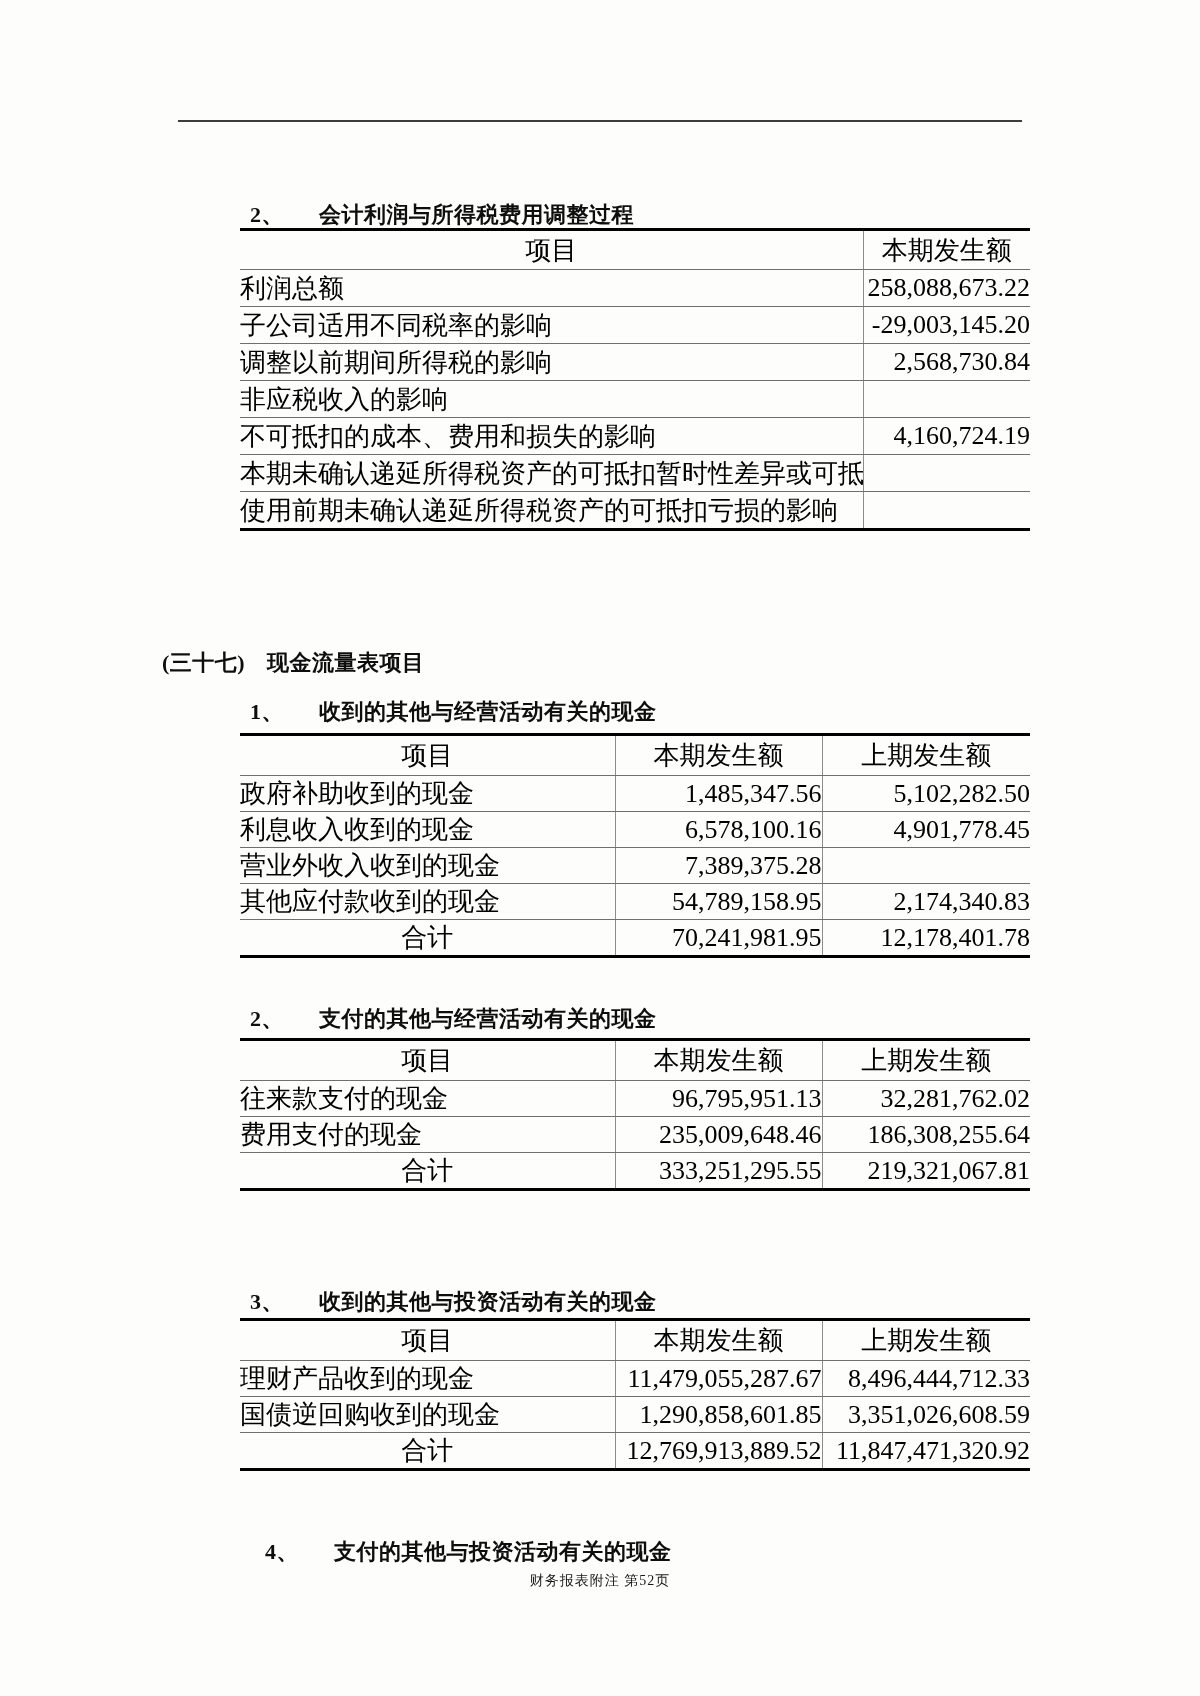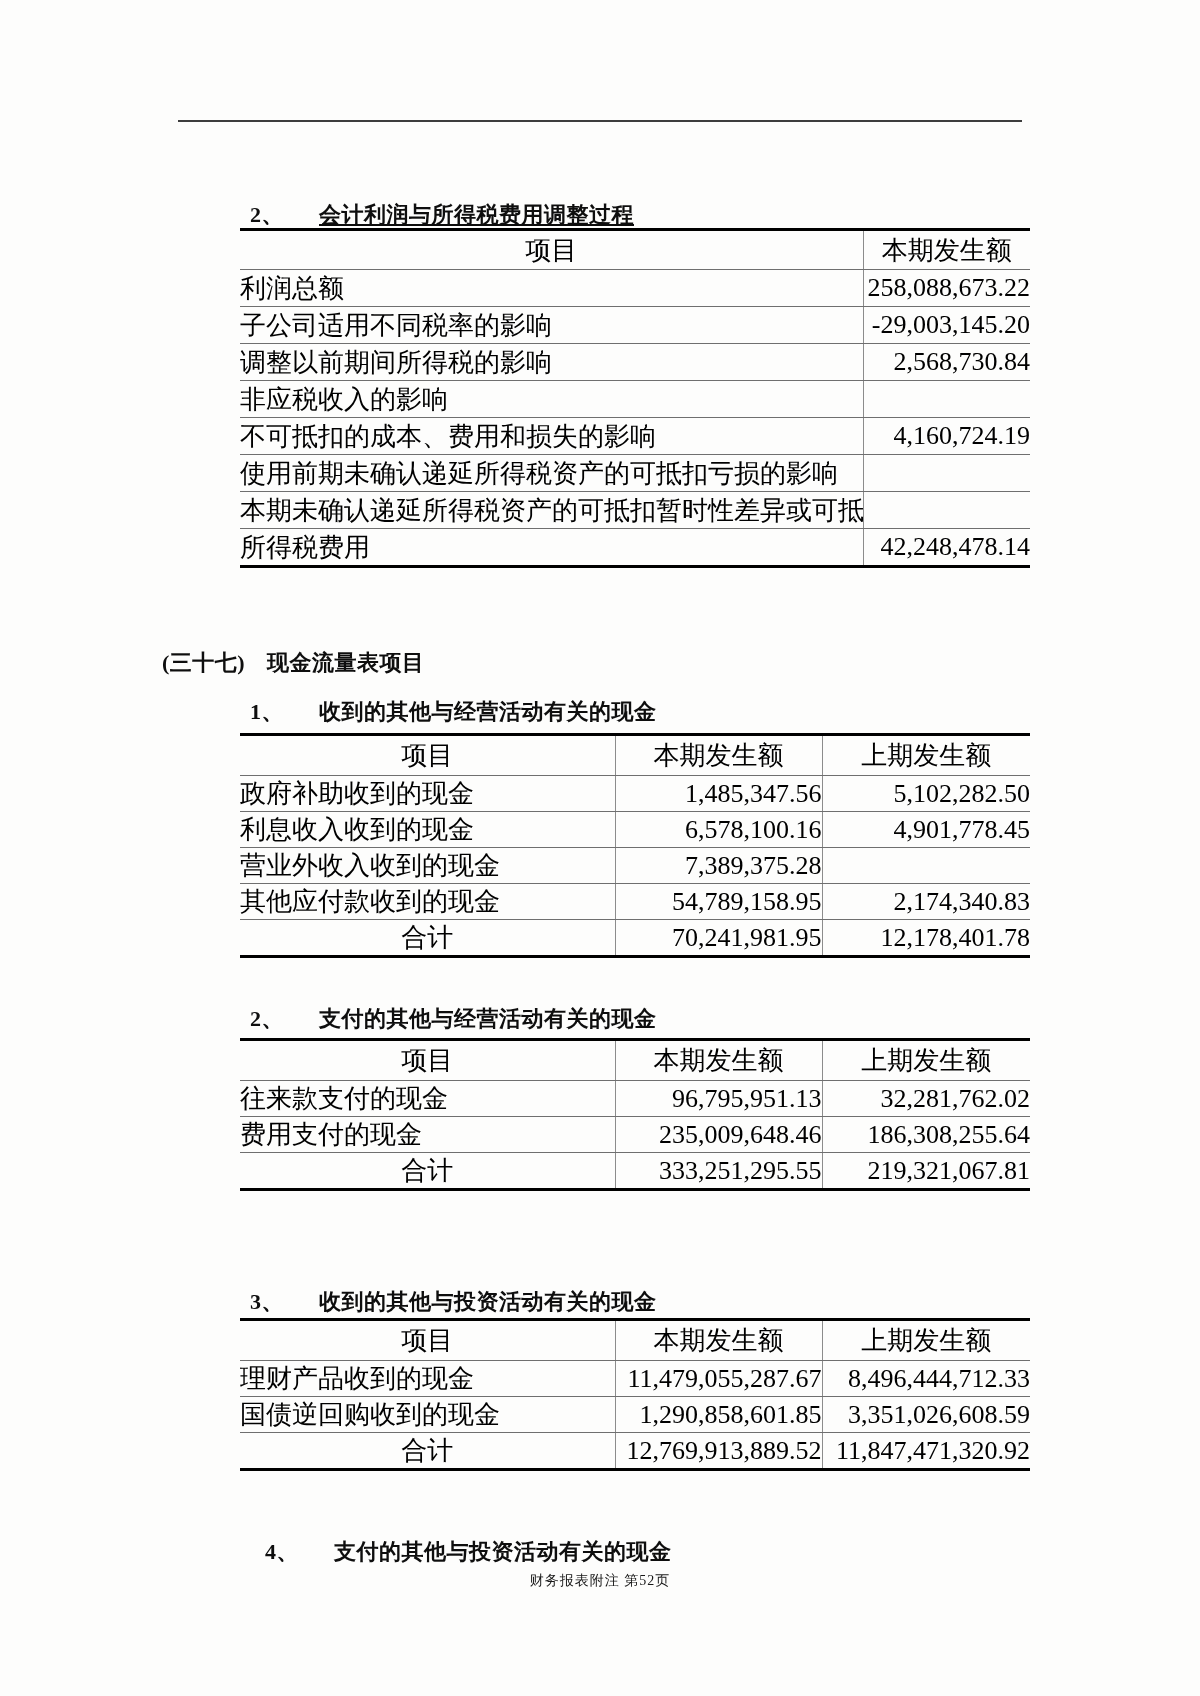--- a/index.html
+++ b/index.html
@@ -41,21 +41,21 @@
   .ctr{text-align:center;padding-left:0;}
   #tblA{top:228px;}
   #tblA td{height:36px;}
   #tblA .hdr th{height:38px;}
   #tbl1{top:733px;}
   #tbl1 td{height:33px;}
   #tbl2{top:1038px;}
   #tbl2 td{height:33px;}
   #tbl3{top:1318px;}
   #tbl3 td{height:34px;}
-  #hA{left:250px;top:200px;text-decoration:underline;}
+  #hA{left:250px;top:200px;}
   #h37{left:162px;top:648px;}
   #h1{left:250px;top:697px;}
   #h2{left:250px;top:1004px;}
   #h3{left:250px;top:1287px;}
   #h4{left:265px;top:1521px;margin-top:16px;}
   .footer{
     position:absolute;left:0;top:1572px;width:100%;
     text-align:center;font-size:14px;color:#181818;letter-spacing:1px;
   }
 </style>
@@ -94,30 +94,26 @@
     </tr>
     <tr>
       <td class="lbl">非应税收入的影响</td>
       <td class="val"></td>
     </tr>
     <tr>
       <td class="lbl">不可抵扣的成本、费用和损失的影响</td>
       <td class="val">4,160,724.19</td>
     </tr>
     <tr>
+      <td class="lbl">本期未确认递延所得税资产的可抵扣暂时性差异或可抵扣亏损的影响</td>
+      <td class="val"></td>
+    </tr>
+    <tr>
       <td class="lbl">使用前期未确认递延所得税资产的可抵扣亏损的影响</td>
       <td class="val"></td>
-    </tr>
-    <tr>
-      <td class="lbl">本期未确认递延所得税资产的可抵扣暂时性差异或可抵扣亏损的影响</td>
-      <td class="val"></td>
-    </tr>
-    <tr>
-      <td class="lbl">所得税费用</td>
-      <td class="val">42,248,478.14</td>
     </tr>
   </tbody>
     </table>
 
   <div class="heading main" id="h37">
     <span class="num">(三十七)</span><span class="ttl">现金流量表项目</span>
   </div>
 
   <div class="heading sub" id="h1">
     <span class="num">1、</span><span class="ttl">收到的其他与经营活动有关的现金</span>

